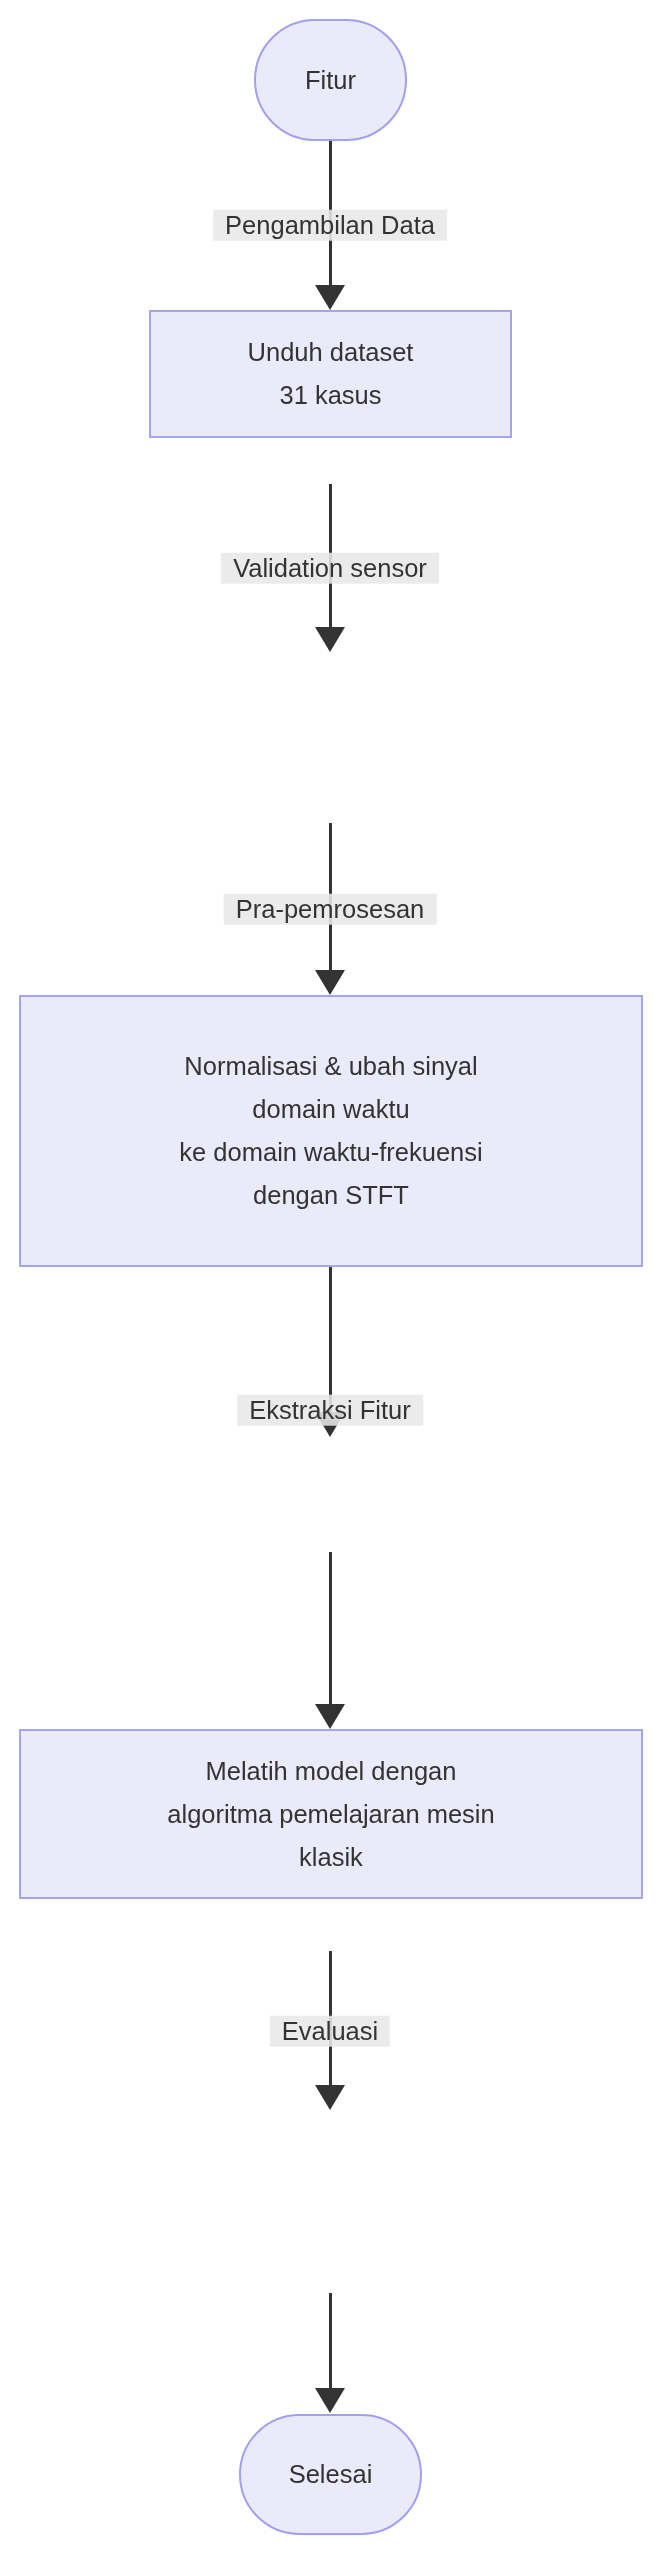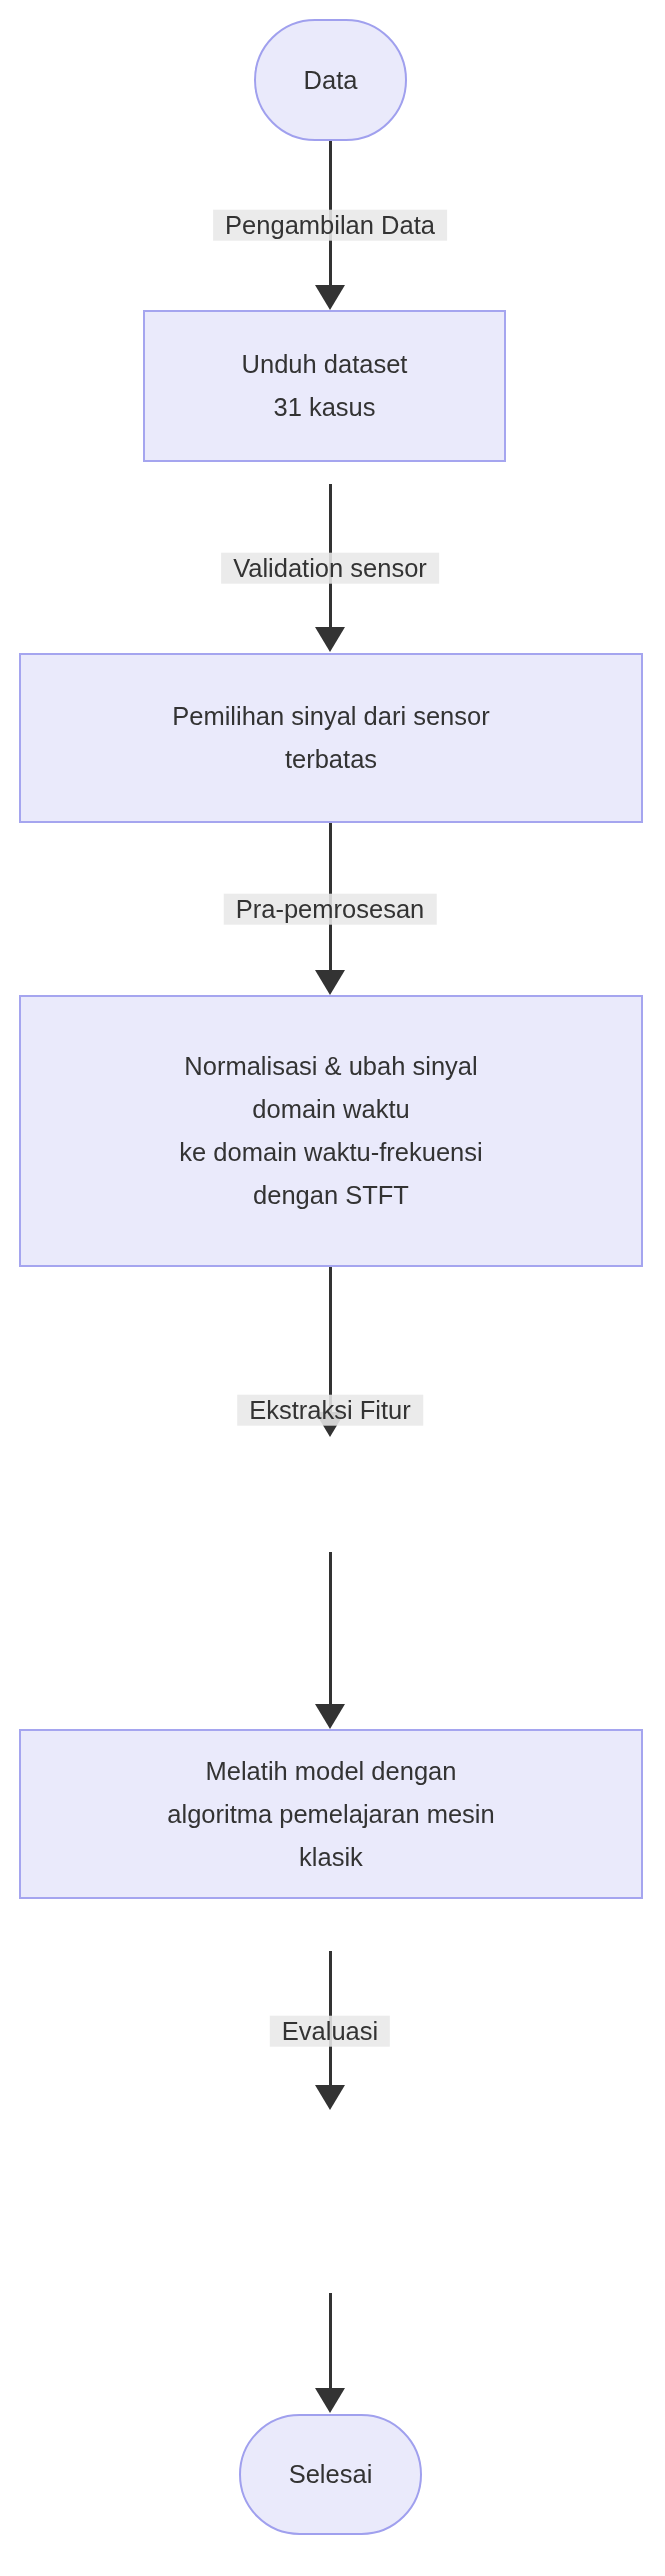--- a/index.html
+++ b/index.html
@@ -80,27 +80,25 @@
   <div class="arrow" style="top:1704px"></div>
   <div class="arrow" style="top:2085px"></div>
   <div class="arrow" style="top:2388px"></div>
 
   <div class="elabel" style="top:225px">Pengambilan Data</div>
   <div class="elabel" style="top:568px">Validation sensor</div>
   <div class="elabel" style="top:909px">Pra-pemrosesan</div>
   <div class="elabel" style="top:1410px">Ekstraksi Fitur</div>
   <div class="elabel" style="top:2031px">Evaluasi</div>
 
-  <div class="node stadium" style="left:254px;top:19px;width:153px;height:122px">Data</div>
+  <div class="node stadium" style="left:254px;top:19px;width:153px;height:122px">Fitur</div>
 
-  <div class="node" style="left:143px;top:310px;width:363px;height:152px">Unduh dataset
+  <div class="node" style="left:149px;top:310px;width:363px;height:128px">Unduh dataset
 31 kasus</div>
 
-  <div class="node" style="left:19px;top:653px;width:624px;height:170px">Pemilihan sinyal dari sensor
-terbatas</div>
 
   <div class="node" style="left:19px;top:995px;width:624px;height:272px">Normalisasi &amp; ubah sinyal
 domain waktu
 ke domain waktu-frekuensi
 dengan STFT</div>
 
 
   <div class="node" style="left:19px;top:1729px;width:624px;height:170px">Melatih model dengan
 algoritma pemelajaran mesin
 klasik</div>

